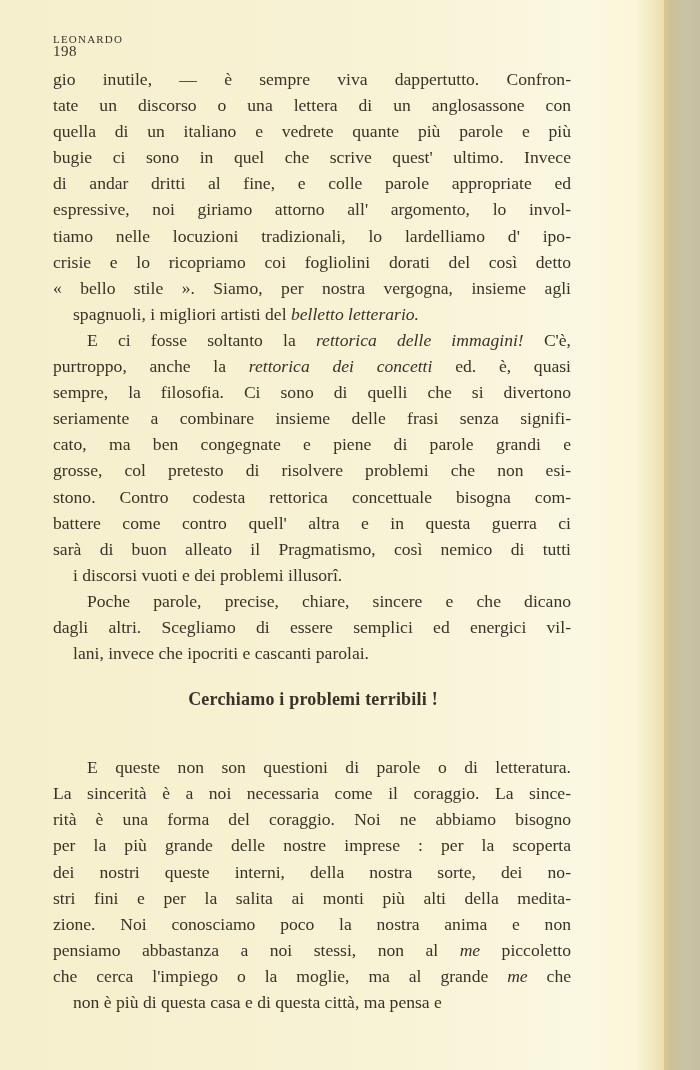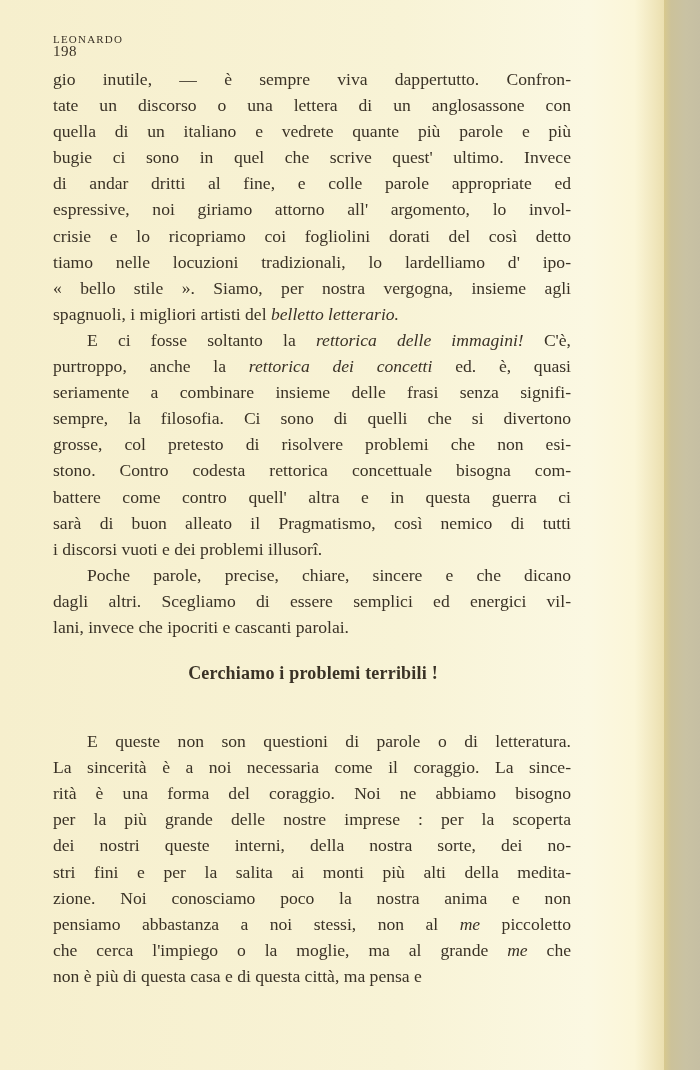--- a/index.html
+++ b/index.html
@@ -28,21 +28,21 @@
     position: absolute; left: 0; width: 520px; top: 2px; text-align: left;
     font-size: 11px; letter-spacing: 1.2px; color: #3a3226;
   }
   .body-text {
     position: absolute; left: 53px; top: 66px; width: 518px;
     font-size: 17.6px; line-height: 26.1px;
   }
   .line {
     display: block; white-space: nowrap; text-align: justify; text-align-last: justify; height: 26.1px;
   }
-  .line.last { text-align-last: left; }
+  .line.last { text-align-last: left; margin-left: 20px; }
   .line.indent { padding-left: 34px; }
   .gap { height: 20px; }
   .heading {
     display: block; text-align: center; font-weight: bold; font-size: 18px;
     letter-spacing: 0.2px; height: 26px; margin-top: 0; padding-left: 2px; font-family: Liberation Serif, serif;
   }
   .gap-after-heading { height: 42px; }
   i { font-style: italic; }
 </style>
 </head>
@@ -56,30 +56,31 @@
 
   <div class="body-text">
     <div id="paras-before">
         <div>
           <span class="line"><span>gio inutile, — è sempre viva dappertutto. Confron-</span></span>
           <span class="line"><span>tate un discorso o una lettera di un anglosassone con</span></span>
           <span class="line"><span>quella di un italiano e vedrete quante più parole e più</span></span>
           <span class="line"><span>bugie ci sono in quel che scrive quest' ultimo. Invece</span></span>
           <span class="line"><span>di andar dritti al fine, e colle parole appropriate ed</span></span>
           <span class="line"><span>espressive, noi giriamo attorno all' argomento, lo invol-</span></span>
+          <span class="line"><span>tiamo nelle locuzioni tradizionali, lo lardelliamo d' ipo-</span></span>
           <span class="line"><span>crisie e lo ricopriamo coi fogliolini dorati del così detto</span></span>
-          <span class="line"><span>tiamo nelle locuzioni tradizionali, lo lardelliamo d' ipo-</span></span>
           <span class="line"><span>« bello stile ». Siamo, per nostra vergogna, insieme agli</span></span>
           <span class="line last"><span>spagnuoli, i migliori artisti del </span><i>belletto letterario.</i></span>
         </div>
         <div>
           <span class="line indent"><span>E ci fosse soltanto la </span><i>rettorica delle immagini!</i><span> C'è,</span></span>
           <span class="line"><span>purtroppo, anche la </span><i>rettorica dei concetti</i><span> ed. è, quasi</span></span>
+          <span class="line"><span>sempre, la filosofia. Ci sono di quelli che si divertono</span></span>
           <span class="line"><span>seriamente a combinare insieme delle frasi senza signifi-</span></span>
-          <span class="line"><span>sempre, la filosofia. Ci sono di quelli che si divertono</span></span>
+          <span class="line"><span>cato, ma ben congegnate e piene di parole grandi e</span></span>
           <span class="line"><span>grosse, col pretesto di risolvere problemi che non esi-</span></span>
           <span class="line"><span>stono. Contro codesta rettorica concettuale bisogna com-</span></span>
           <span class="line"><span>battere come contro quell' altra e in questa guerra ci</span></span>
           <span class="line"><span>sarà di buon alleato il Pragmatismo, così nemico di tutti</span></span>
           <span class="line last"><span>i discorsi vuoti e dei problemi illusorî.</span></span>
         </div>
         <div>
           <span class="line indent"><span>Poche parole, precise, chiare, sincere e che dicano</span></span>
           <span class="line"><span>dagli altri. Scegliamo di essere semplici ed energici vil-</span></span>
           <span class="line last"><span>lani, invece che ipocriti e cascanti parolai.</span></span>

